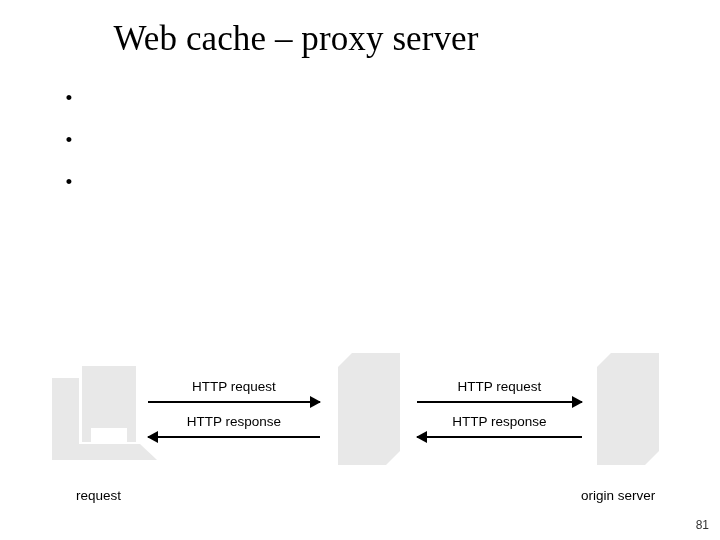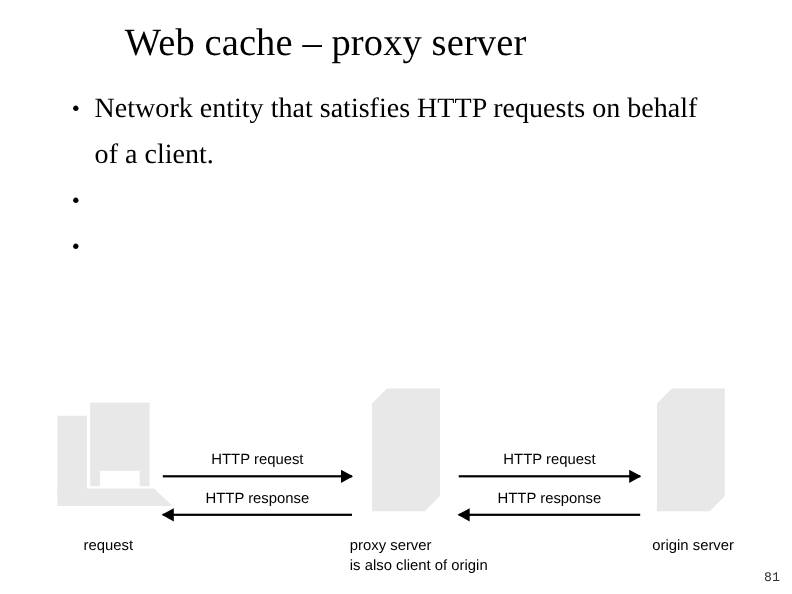--- a/index.html
+++ b/index.html
@@ -81,21 +81,20 @@
   #flow-client-proxy { left: 148px; top: 33px; width: 172px; }
   #flow-proxy-origin { left: 417px; top: 33px; width: 165px; }
 
   .flow-label {
     font-family: "Liberation Sans", sans-serif;
     font-size: 13.5px;
     line-height: 17px;
     color: #000000;
     text-align: center;
     white-space: nowrap;
-    margin-top: 31px;
   }
   .flow-arrow-wrap { position: relative; height: 14px; }
   .flow-line {
     position: absolute;
     left: 0; right: 0;
     top: 6px;
     height: 2px;
     background: #000000;
   }
   .arrow-head {
@@ -112,42 +111,41 @@
   .node-caption {
     position: absolute;
     font-family: "Liberation Sans", sans-serif;
     font-size: 13.5px;
     line-height: 18px;
     color: #000000;
     white-space: nowrap;
   }
   #caption-client { left: 76px;  top: 142px; }
   #caption-proxy  { left: 318px; top: 142px; }
-  #caption-origin { left: 581px; top: 142px; margin-left: 12px; }
+  #caption-origin { left: 581px; top: 142px; }
 
   
   #page-number {
     position: absolute;
     right: 11px;
     bottom: 8px;
-    font-family: Liberation Mono, monospace;
+    font-family: Liberation Sans, sans-serif;
     font-size: 12px;
     color: #333333;
   }
 </style>
 </head>
 <body>
 
 <div id="slide-title">Web cache – proxy server</div>
 
 <div id="bullet-list">
 
   <div class="bullet-item">
     <span class="bullet-glyph">•</span>
-    <span class="bullet-text">Network entity that satisfies HTTP requests on behalf of a client.</span>
   </div>
 
   <div class="bullet-item">
     <span class="bullet-glyph">•</span>
   </div>
 
   <div class="bullet-item">
     <span class="bullet-glyph">•</span>
   </div>
 
@@ -202,22 +200,18 @@
     </div>
     <div class="flow-label" style="margin-top:4px;">HTTP response</div>
     <div class="flow-arrow-wrap">
       <div class="flow-line"></div>
       <div class="arrow-head left"></div>
     </div>
   </div>
 
   <div class="node-caption" id="caption-client">request</div>
 
-  <div class="node-caption" id="caption-proxy">
-    <div>proxy server</div>
-    <div>is also client of origin</div>
-  </div>
 
   <div class="node-caption" id="caption-origin">origin server</div>
 
 </div>
 
 <div id="page-number">81</div>
 
 </body></html>

